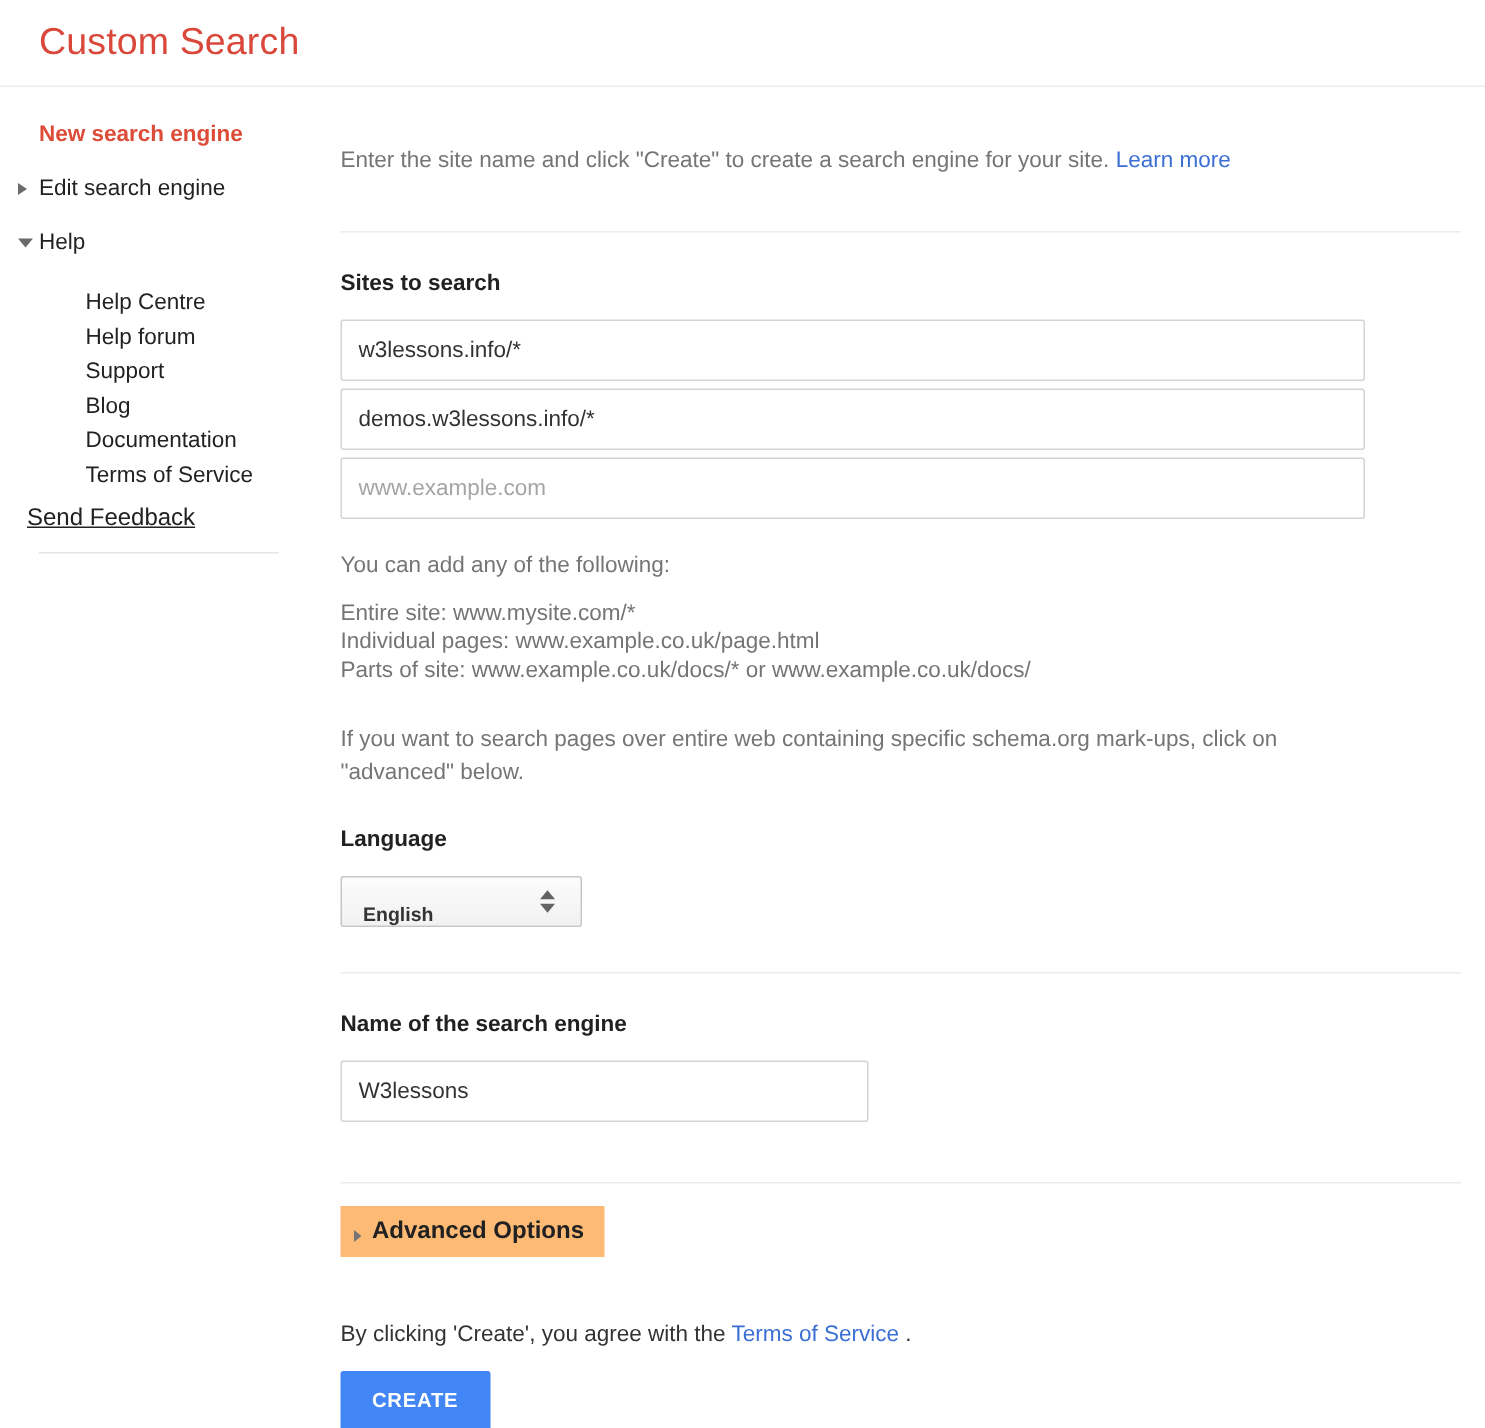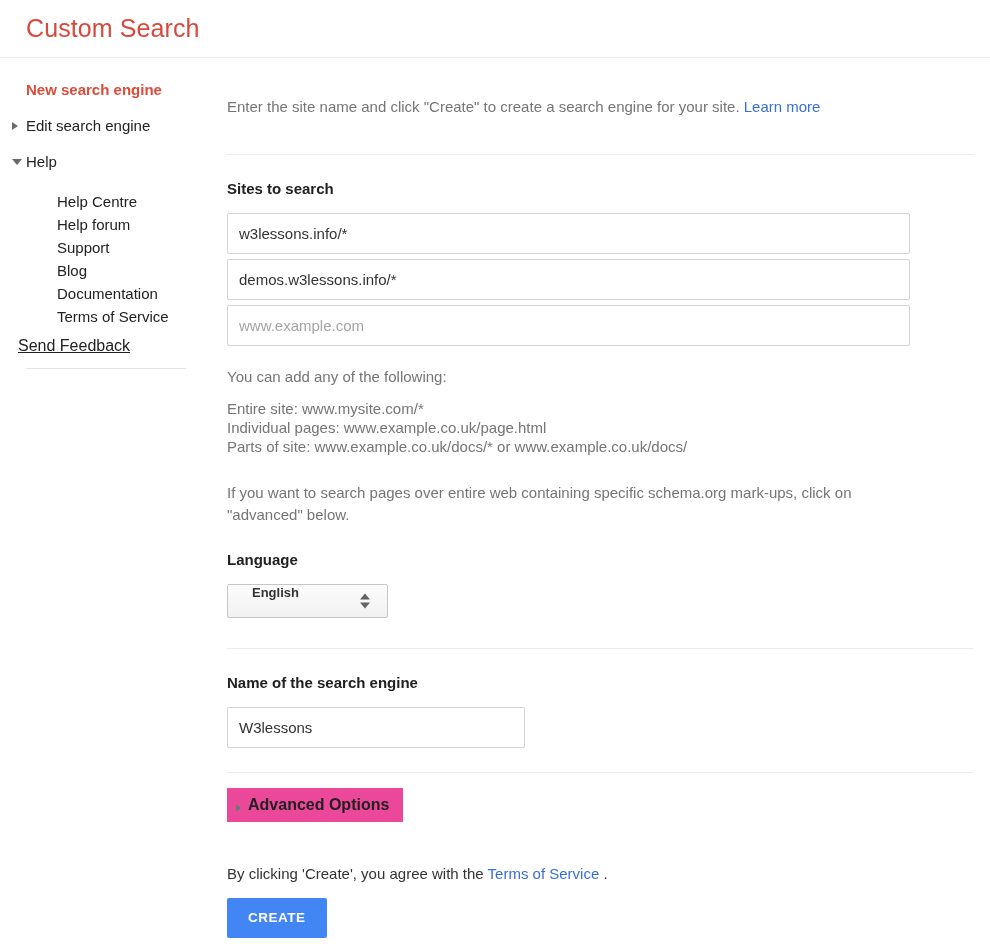--- a/index.html
+++ b/index.html
@@ -146,22 +146,22 @@
     padding: 0 11px;
     font-size: 15px;
     font-family: "Liberation Sans", sans-serif;
     color: #333;
     background: #fff;
     margin-bottom: 5px;
     outline: none;
   }
   .txt-input::placeholder { color: #a5a5a5; }
   .txt-input.name-input {
-    width: 298px;
-    margin-bottom: 0;
+    width: 352px;
+    margin-bottom: 16px;
   }
 
   .hint-block {
     padding-top: 16px;
     font-size: 15px;
     color: #757575;
     line-height: 19px;
   }
   .hint-lead { margin: 0 0 13px 0; }
   .hint-line { margin: 0; }
@@ -176,22 +176,22 @@
 
   
   .lang-select {
     position: relative;
     width: 161px;
     height: 34px;
     border: 1px solid #c6c6c6;
     border-radius: 2px;
     background: linear-gradient(to bottom, #fcfcfc 0%, #f1f1f1 100%);
     display: flex;
-    align-items: flex-start;
-    padding-left: 24px;
+    align-items: flex-end;
+    padding-left: 14px;
     font-size: 13px;
     font-weight: bold;
     color: #333;
     cursor: pointer;
     user-select: none;
   }
   .select-arrows {
     position: absolute;
     right: 17px;
     top: 50%;
@@ -207,21 +207,21 @@
     border-left: 5px solid transparent;
     border-right: 5px solid transparent;
   }
   .select-arrows i.up { border-bottom: 6px solid #636363; }
   .select-arrows i.down { border-top: 6px solid #636363; }
 
   
   .advanced {
     display: inline-flex;
     align-items: center;
-    background: #ec4899;
+    background: #fdba74;
     padding: 9px 14px 9px 9px;
     font-size: 16px;
     font-weight: bold;
     color: #212121;
     cursor: pointer;
     user-select: none;
     line-height: 1;
   }
   .advanced .tri-right {
     margin-right: 7px;

